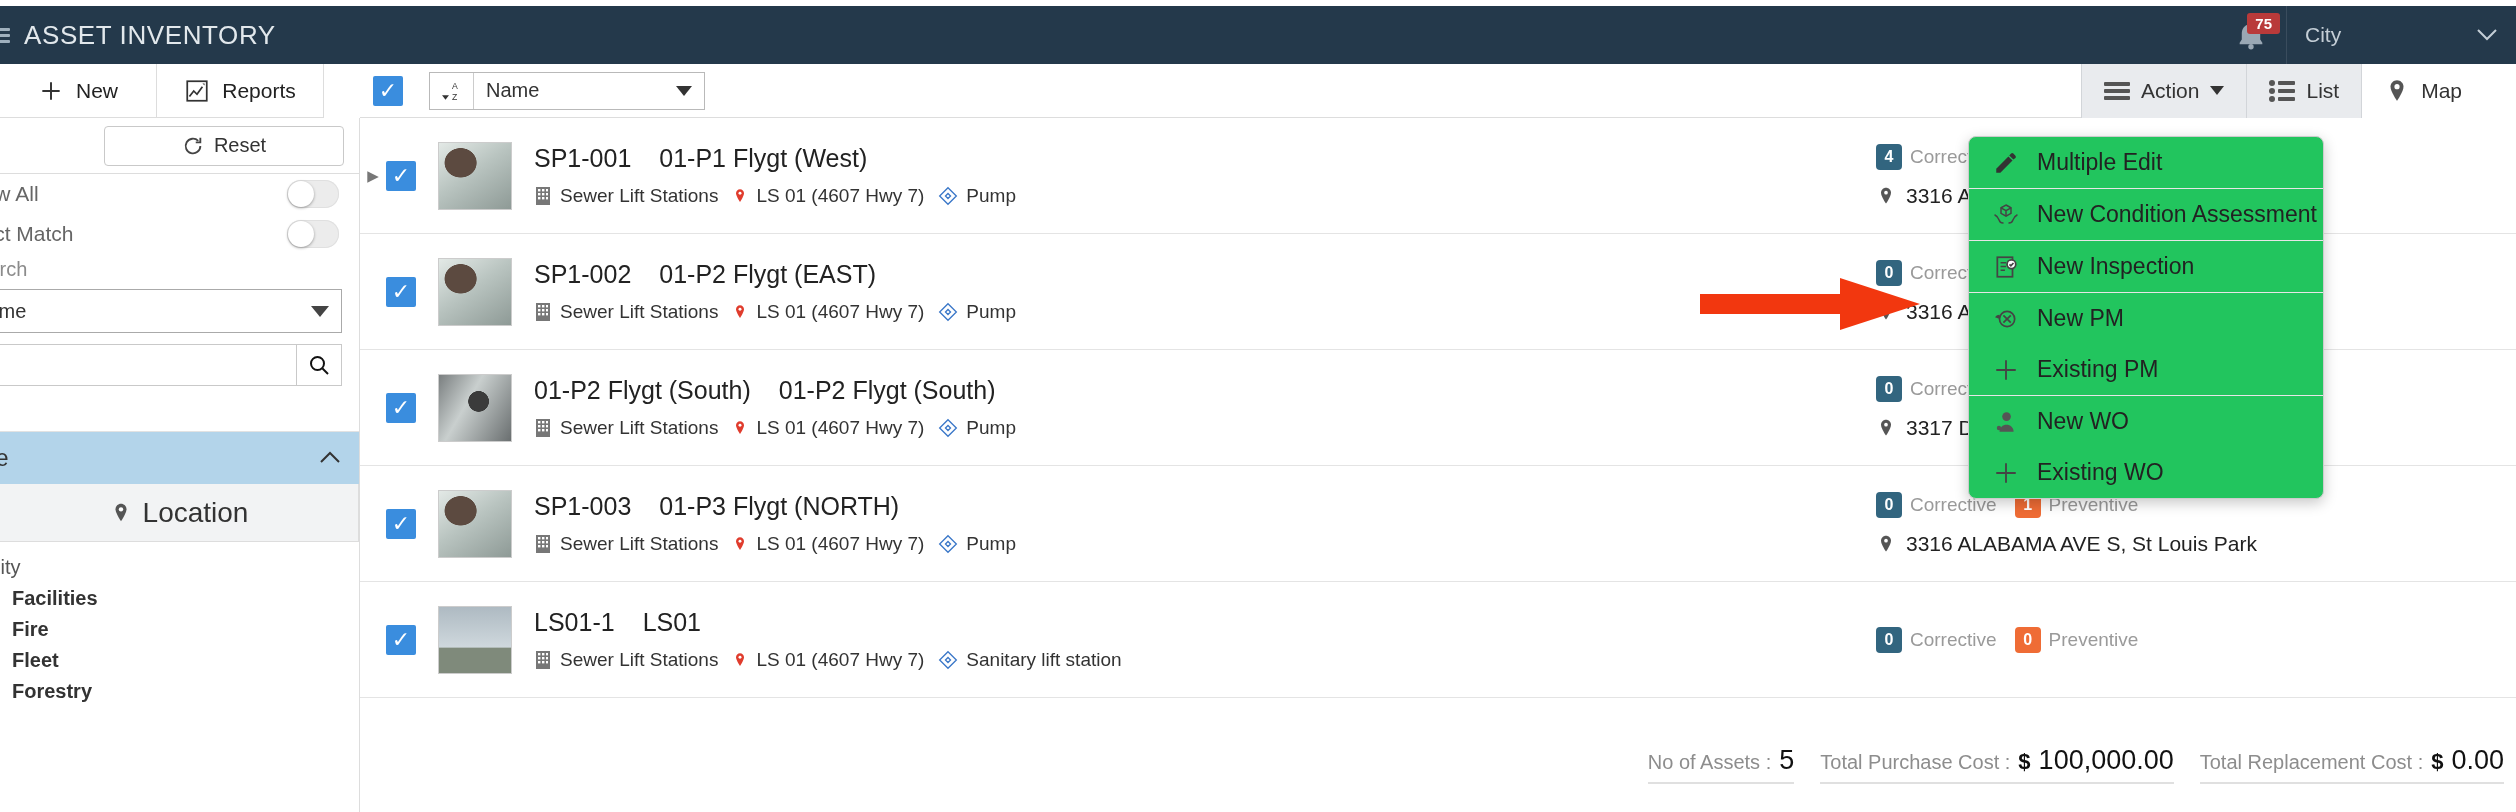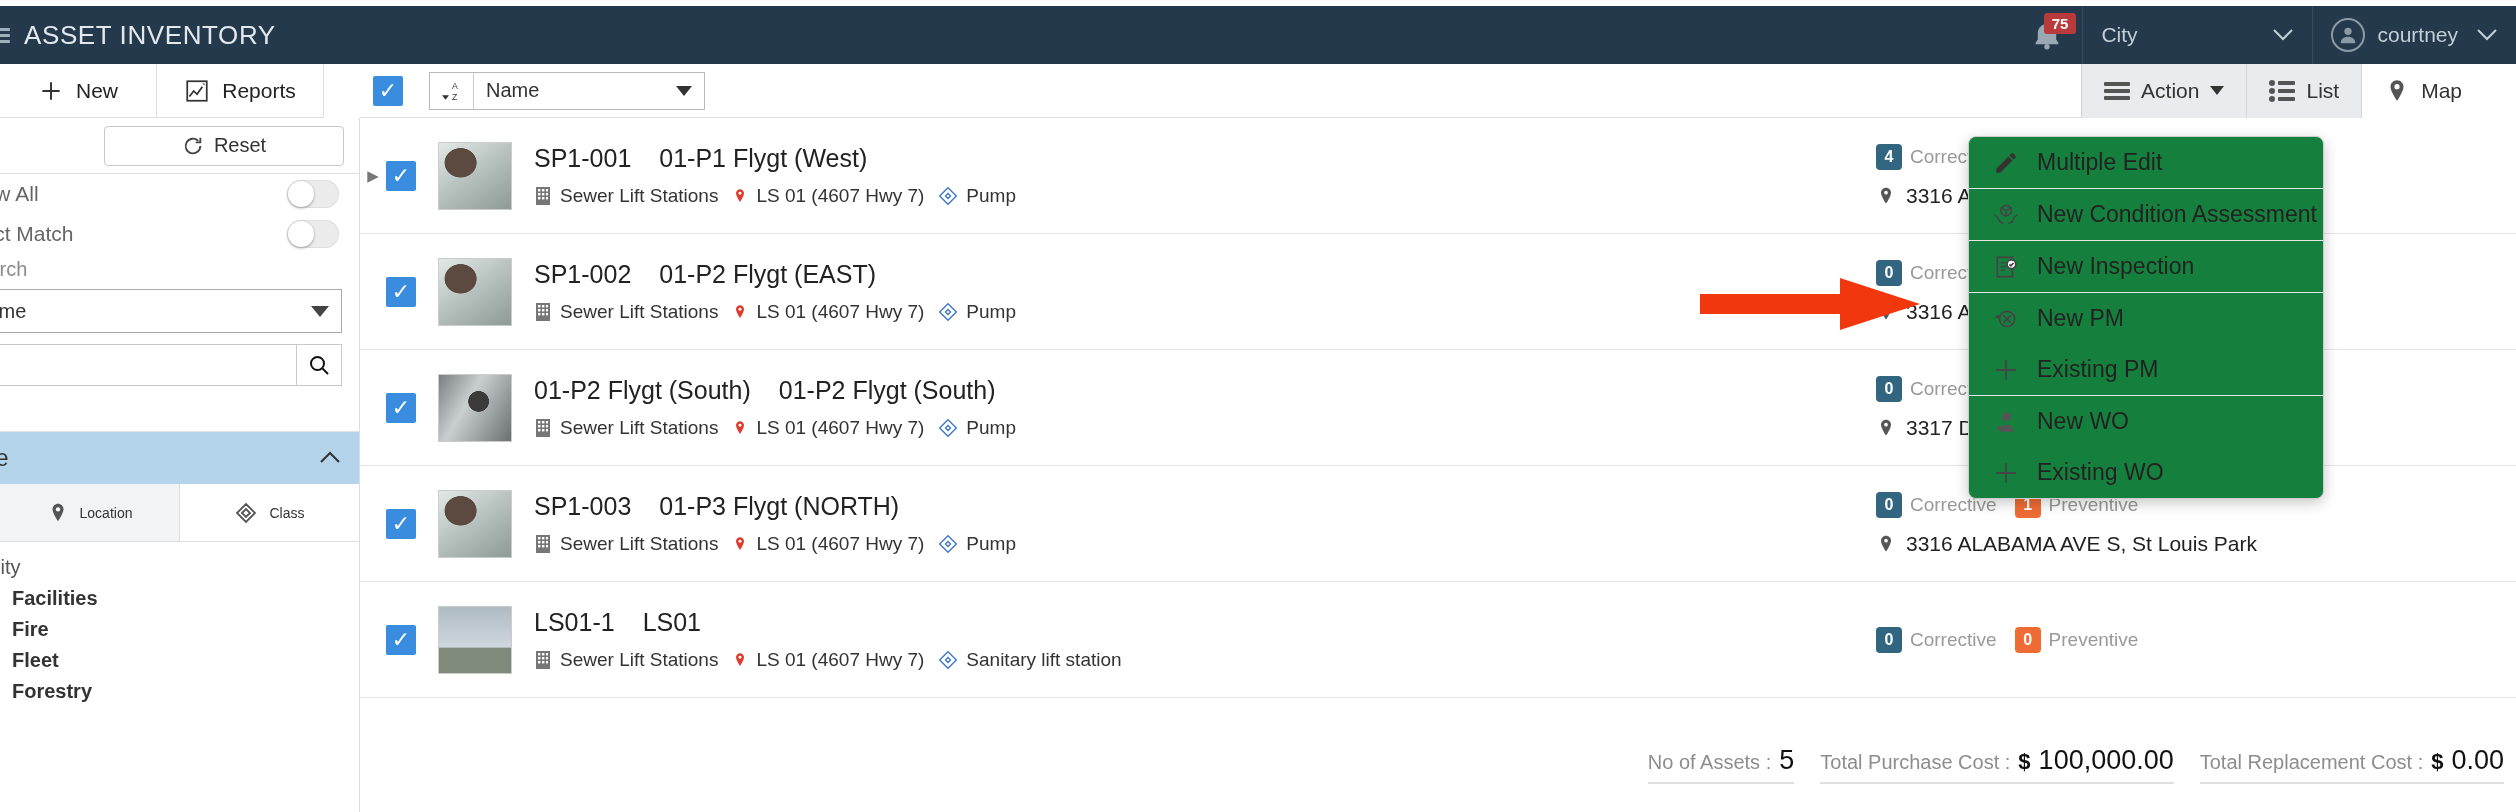--- a/index.html
+++ b/index.html
@@ -112,21 +112,21 @@
 
   .sb-gap { height: 46px; border-bottom: 1px solid #e2e2e2; }
   .tree-header {
     background:#b3d4ea; height: 52px; display:flex; align-items:center;
     justify-content:space-between; padding: 0 18px 0 0;
   }
   .tree-title { font-size: 23px; color:#333; margin-left:-38px; }
   .tree-tabs { display:flex; height: 58px; border-bottom:1px solid #ddd; }
   .tree-tab {
     flex:1; display:flex; align-items:center; justify-content:center; gap:11px;
-    font-size:14px; color:#333; cursor:pointer; background:#fff;
+    font-size:28px; color:#333; cursor:pointer; background:#fff;
   }
   .tree-tab.active { background:#f2f3f4; border-right:1px solid #ddd; }
   .tree-list { padding: 10px 0 0 0; }
   .tree-item { font-size: 20px; color:#444; padding: 4px 0 4px 0; margin-left: -14px; }
   .tree-item.root { color:#555; }
   .tree-item.bold { font-weight: 700; color:#333; margin-left: 12px; }
 
   
   .main { position:absolute; left: 360px; top: 118px; right: 0; bottom: 0; background:#fff; overflow:hidden; }
   .asset-row { display:flex; align-items:center; height: 116px; border-bottom:1px solid #e4e4e4; position:relative; }
@@ -176,21 +176,21 @@
     position:absolute; right: 12px; bottom: 28px; display:flex; align-items:flex-end; gap: 26px;
   }
   .total-cell { border-bottom: 2px solid #e0e0e0; padding-bottom: 6px; display:flex; align-items:baseline; gap: 8px; }
   .total-label { font-size: 20px; color:#8d8d8d; }
   .total-val { font-size: 27px; color:#111; }
   .total-cur { font-size: 22px; color:#111; font-weight:700; }
 
   
   .action-menu {
     position:absolute; left: 1968px; top: 136px; width: 356px;
-    background:#15803d; border:1px solid #ccc; border-radius: 8px;
+    background:#22c55e; border:1px solid #ccc; border-radius: 8px;
     box-shadow: 0 4px 14px rgba(0,0,0,.22); z-index: 50; overflow:hidden;
   }
   .menu-group + .menu-group { border-top: 1px solid #e6e6e6; }
   .menu-item {
     display:flex; align-items:center; gap: 16px; padding: 12px 22px;
     font-size: 23px; color:#222; cursor:pointer; white-space:nowrap;
   }
   .menu-icon { width: 30px; display:flex; align-items:center; justify-content:center; flex:0 0 30px; }
 
   
@@ -224,34 +224,20 @@
 
       <div class="tb-cell city-cell">
         <span class="city-label">City</span>
         <span class="chev">
           <svg width="22" height="14" viewBox="0 0 22 14">
               <path d="M2 2l9 9 9-9" stroke="#c4ced6" stroke-width="2" fill="none"></path>
             </svg>
         </span>
       </div>
 
-      <div class="tb-cell">
-        <span class="avatar-circle">
-          <svg width="22" height="22" viewBox="0 0 24 24" fill="#8c9aa6">
-            <circle cx="12" cy="8" r="4"></circle>
-              <path d="M4 21c0-4.4 3.6-7 8-7s8 2.6 8 7z"></path>
-          </svg>
-        </span>
-        <span class="user-name">courtney</span>
-        <span class="chev">
-          <svg width="22" height="14" viewBox="0 0 22 14">
-              <path d="M2 2l9 9 9-9" stroke="#c4ced6" stroke-width="2" fill="none"></path>
-            </svg>
-        </span>
-      </div>
     </div>
   </div>
 
   <div class="toolbar-row">
     <div class="btn-flat new-btn">
       <span>
         <svg width="26" height="26" viewBox="0 0 24 24">
             <path d="M12 4v16M4 12h16" stroke="#333" stroke-width="1.8"></path>
           </svg>
       </span>
@@ -391,29 +377,20 @@
 
     <div class="tree-tabs">
       <div class="tree-tab active">
         <span>
           <svg width="22" height="22" viewBox="0 0 24 24" fill="#555">
             <path d="M12 2C8.7 2 6 4.7 6 8c0 4.5 6 13 6 13s6-8.5 6-13c0-3.3-2.7-6-6-6z"></path>
             <circle cx="12" cy="8" r="2.4" fill="#fff"></circle>
           </svg>
         </span>
         <span>Location</span>
-      </div>
-      <div class="tree-tab">
-        <span>
-          <svg width="24" height="24" viewBox="0 0 24 24" fill="none" stroke="#555" stroke-width="1.8">
-            <path d="M3 12l9-9 9 9-9 9z"></path>
-              <path d="M8 12l4-4 4 4-4 4z"></path>
-          </svg>
-        </span>
-        <span>Class</span>
       </div>
     </div>
 
     <div class="tree-list">
       <div class="tree-item root">City</div>
       <div class="tree-item bold">Facilities</div>
       <div class="tree-item bold">Fire</div>
       <div class="tree-item bold">Fleet</div>
       <div class="tree-item bold">Forestry</div>
     </div>

